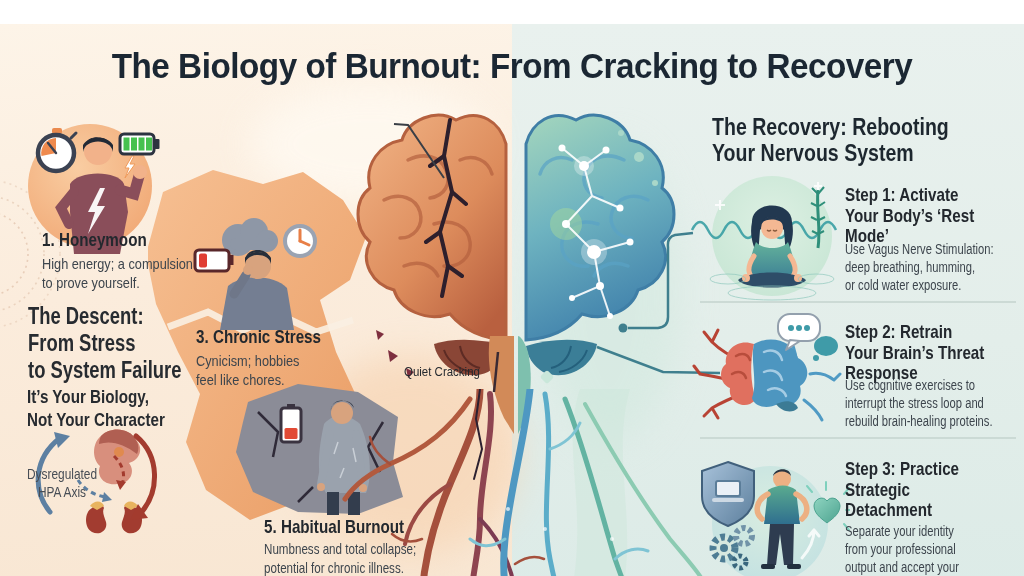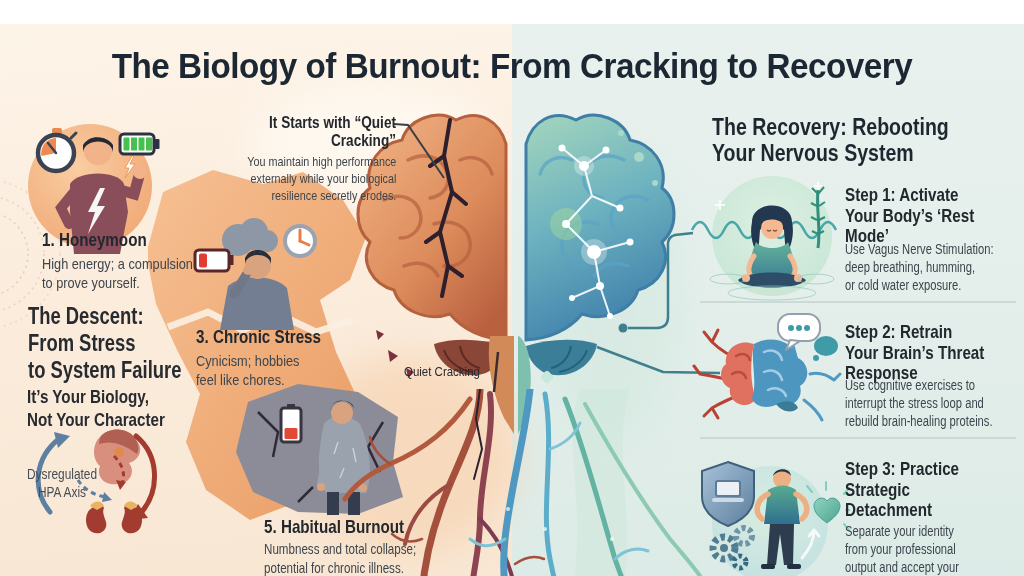--- a/index.html
+++ b/index.html
@@ -295,26 +295,20 @@
 
 
   <div class="abs h condL" style="left:196px;top:303px;width:200px;font-size:19px;">3. Chronic Stress</div>
   <div class="abs body-t pre condL85" style="left:196px;top:327px;width:200px;font-size:15px;">Cynicism; hobbies
 feel like chores.</div>
 
   <div class="abs h condL" style="left:264px;top:493px;width:220px;font-size:19px;">5. Habitual Burnout</div>
   <div class="abs body-t pre condL" style="left:264px;top:516px;width:230px;font-size:14.5px;">Numbness and total collapse;
 potential for chronic illness.</div>
 
-  <div class="abs" style="left:156px;top:90px;width:240px;text-align:right;">
-    <div class="h condR" style="font-size:17px;display:inline-block;">It Starts with “Quiet Cracking”</div>
-    <div class="body-t pre condR" style="font-size:13.5px;margin-top:2px;display:inline-block;">You maintain high performance
-externally while your biological
-resilience secretly erodes.</div>
-  </div>
   <div class="abs body-t" style="left:404px;top:339px;font-size:13.5px;color:#24292f;transform:scaleX(.85);transform-origin:0 0;">Quiet Cracking</div>
 
   <div class="abs h pre condL85" style="left:712px;top:91px;width:300px;font-size:23px;line-height:1.12;color:#1d272f;">The Recovery: Rebooting
 Your Nervous System</div>
 
   <svg class="abs" style="left:690px;top:148px;" width="150" height="135" viewBox="0 0 150 135">
     <defs>
       <radialGradient id="mintg" cx=".5" cy=".4" r=".75">
         <stop offset="0" stop-color="#ddf0e3"></stop>
           <stop offset="1" stop-color="#c4e4d2"></stop>

